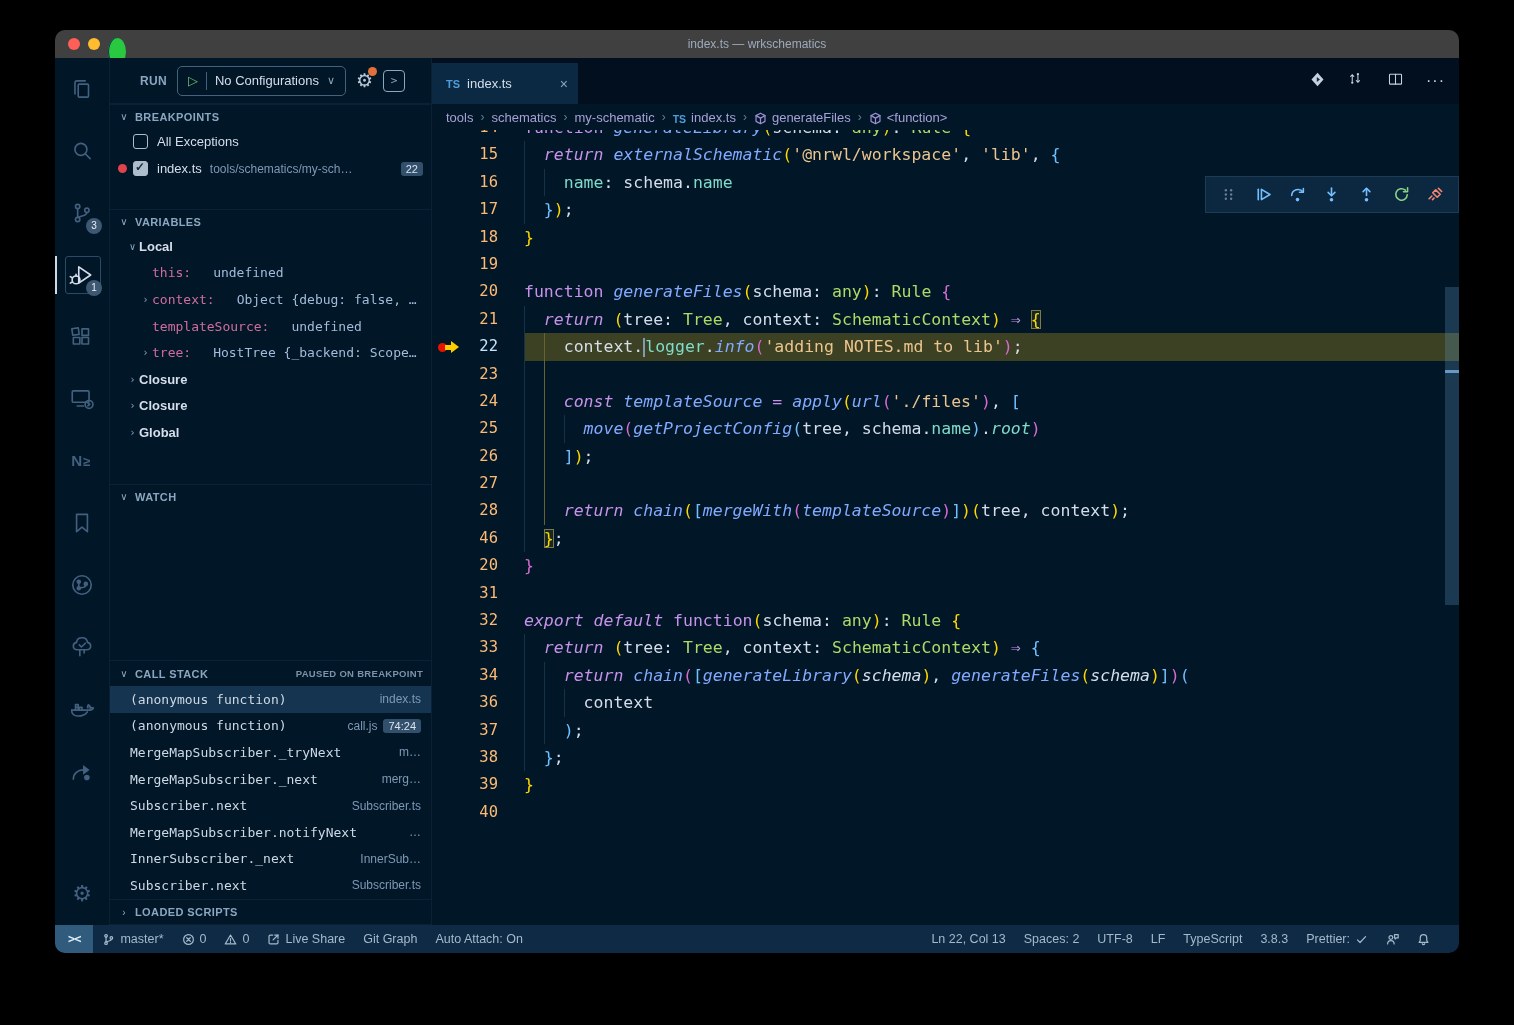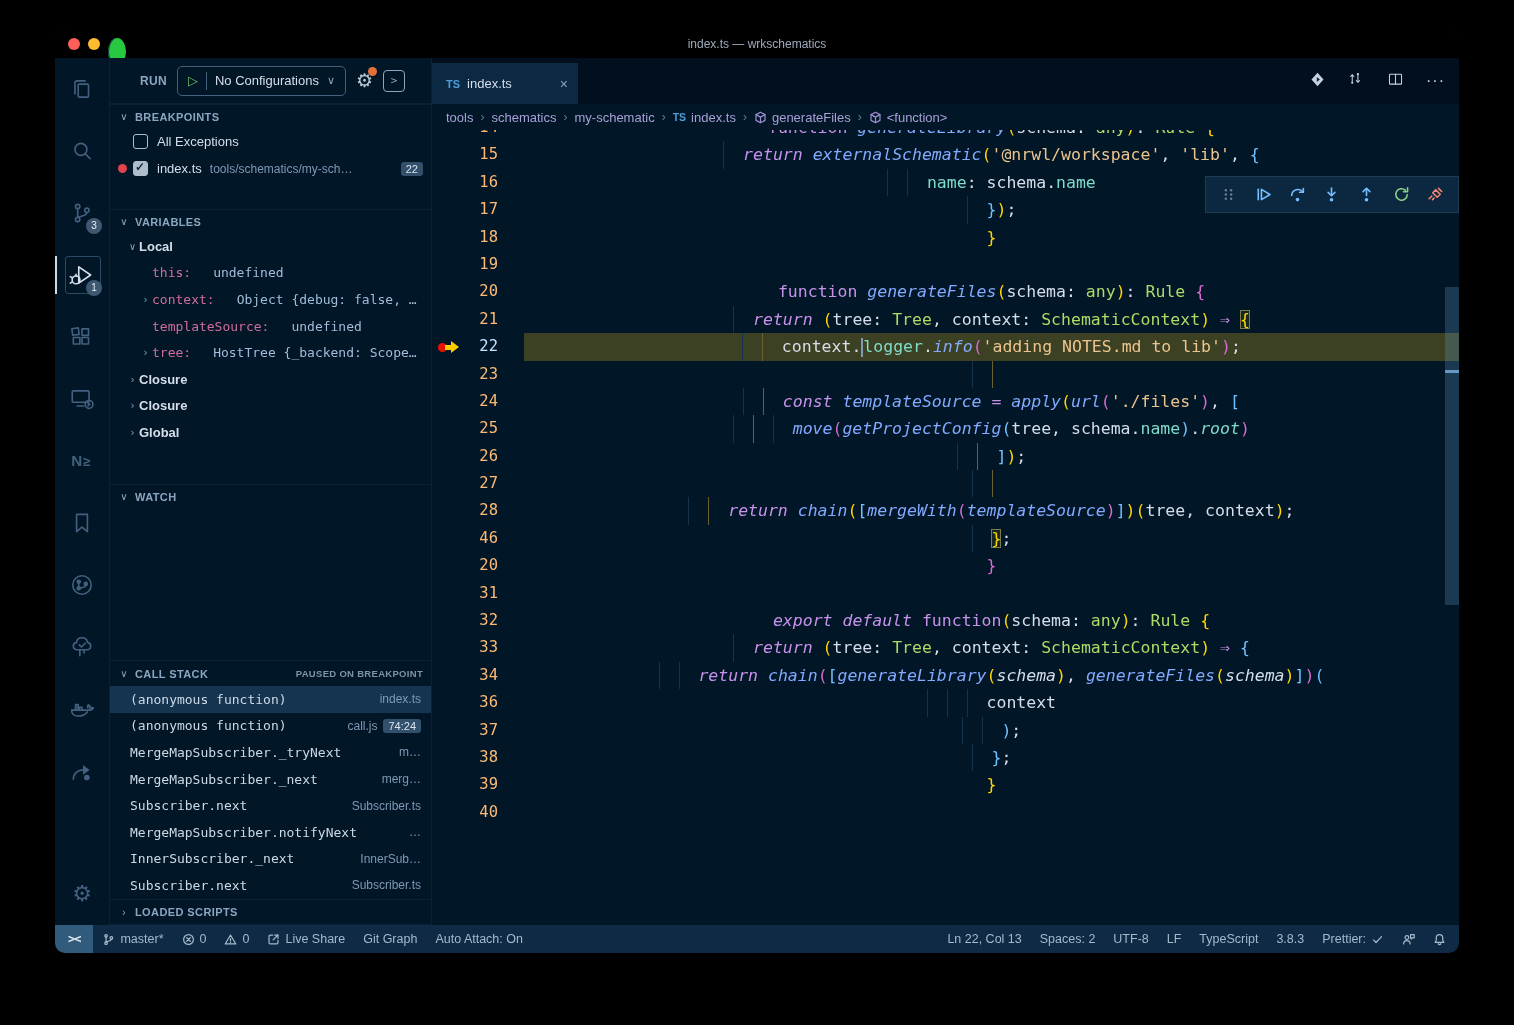--- a/index.html
+++ b/index.html
@@ -3,21 +3,21 @@
 <meta charset="utf-8">
 <style>
   * { margin:0; padding:0; box-sizing:border-box; }
   html,body { width:1514px; height:1025px; background:#000; overflow:hidden;
     font-family:"Liberation Sans", sans-serif; }
   .window { position:absolute; left:55px; top:30px; width:1404px; height:923px;
     background:#011627; border-radius:10px; overflow:hidden;
     box-shadow:0 25px 70px rgba(0,0,0,.7); }
 
   
-  .titlebar { position:relative; height:28px; background:#000000; display:flex;
+  .titlebar { position:relative; height:28px; background:#404040; display:flex;
     align-items:center; justify-content:center; }
   .traffic { position:absolute; left:13px; top:8px; display:flex; gap:8px; }
   .tl { width:12px; height:12px; border-radius:50%; }
   .tl.r{background:#ff5f57}.tl.y{background:#febc2e}.tl.g{background:#28c840}
   .title-text { font-size:12px; color:#9daabb; }
 
   .main { position:absolute; top:28px; left:0; right:0; bottom:28px; display:flex; }
 
   
   .activitybar { width:55px; background:#011627; border-right:1px solid #0b2236;
@@ -100,33 +100,33 @@
   .tab-ts { color:#4e9ddb; font-weight:bold; font-size:11px; }
   .tab-label { color:#d6deeb; font-size:13px; flex:1; }
   .tab-close { color:#8ba7c0; font-size:14px; cursor:pointer; }
   .editor-actions { position:absolute; right:14px; top:0; height:46px; display:flex;
     align-items:center; gap:22px; color:#c6d3de; }
   .editor-actions svg { width:17px; height:17px; }
   .ea-ellipsis { font-size:16px; letter-spacing:1px; color:#c6d3de; }
 
   .breadcrumbs { height:26px; display:flex; align-items:center; padding:0 14px; gap:7px;
     font-size:13px; color:#a8a0d6; background:#011627; }
-  .crumb { display:flex; align-items:center; gap:5px; cursor:pointer; white-space:nowrap; }
+  .crumb { display:flex; align-items:flex-end; gap:5px; cursor:pointer; white-space:nowrap; }
   .crumb .ts { color:#4e9ddb; font-weight:bold; font-size:10.5px; }
   .crumb svg { width:13px; height:13px; color:#9d8fd3; }
   .crumb-sep { color:#5f7e97; font-size:12px; }
 
   .code-area { position:relative; flex:1; overflow:hidden; }
   .code-lines { position:absolute; left:0; right:0; top:-16px; }
   .cl { display:flex; height:27.4px; line-height:27.4px;
     font-family:"DejaVu Sans Mono",monospace; font-size:16.5px; white-space:pre; }
   .gutter { width:92px; flex:0 0 auto; display:flex; align-items:center; position:relative; }
   .lnum { width:66px; text-align:right; color:#fdba74; font-size:15.5px; }
   .cl.current .lnum { color:#c5e4fd; }
-  .ctext { flex:1; position:relative;text-align:center; }
+  .ctext { flex:1; position:relative; }
   .cl.current .ctext { background:#3b4122; }
   .dbg-marker { position:absolute; left:6px; top:8px; width:22px; height:12px; }
   .dbg-marker .dot { position:absolute; left:0; top:1.5px; width:9px; height:9px;
     border-radius:50%; background:#e51400; }
   .dbg-marker .bar { position:absolute; left:7px; top:3.5px; width:6px; height:5px; background:#ffcc00; }
   .dbg-marker .tri { position:absolute; left:13px; top:0; width:0; height:0;
     border-left:8px solid #ffcc00; border-top:6px solid transparent; border-bottom:6px solid transparent; }
   .g { display:inline-block; width:2ch; box-shadow:inset 1px 0 0 #14324a; height:27.4px; vertical-align:top;}
   .g.ga { box-shadow:inset 1px 0 0 #6a6032; }
   .tk { }
@@ -165,21 +165,21 @@
   
   .statusbar { position:absolute; left:0; right:0; bottom:0; height:28px; background:#0e2a44;
     display:flex; align-items:center; font-size:12.5px; color:#a4b9cc;
     border-radius:0 0 10px 10px; }
   .sb-item { display:flex; align-items:center; gap:5px; padding:0 9px; height:100%;
     cursor:pointer; white-space:nowrap; }
   .sb-item svg { width:13px; height:13px; }
   .sb-remote { background:#315b7d; color:#e1ecf5; font-family:"DejaVu Sans Mono",monospace;
     font-size:12px; padding:0 13px; font-weight:bold; letter-spacing:-1px;}
   .sb-left { display:flex; height:100%; align-items:center; }
-  .sb-right { margin-left:auto; display:flex; height:100%; align-items:center; padding-right:4px; }
+  .sb-right { margin-left:auto; display:flex; height:100%; align-items:center; padding-right:20px; }
 </style>
 </head>
 <body>
 
 <div class="window">
   <div class="titlebar">
     <div class="traffic">
       <span class="tl r"></span>
       <span class="tl y"></span>
       <span class="tl g"></span>

